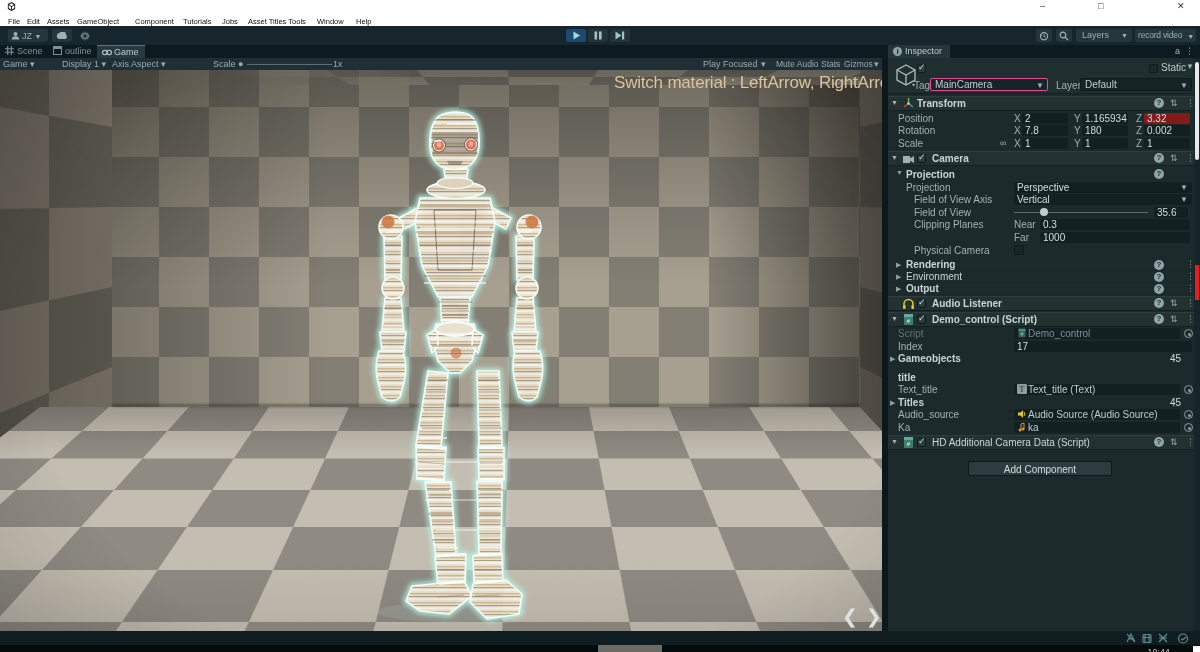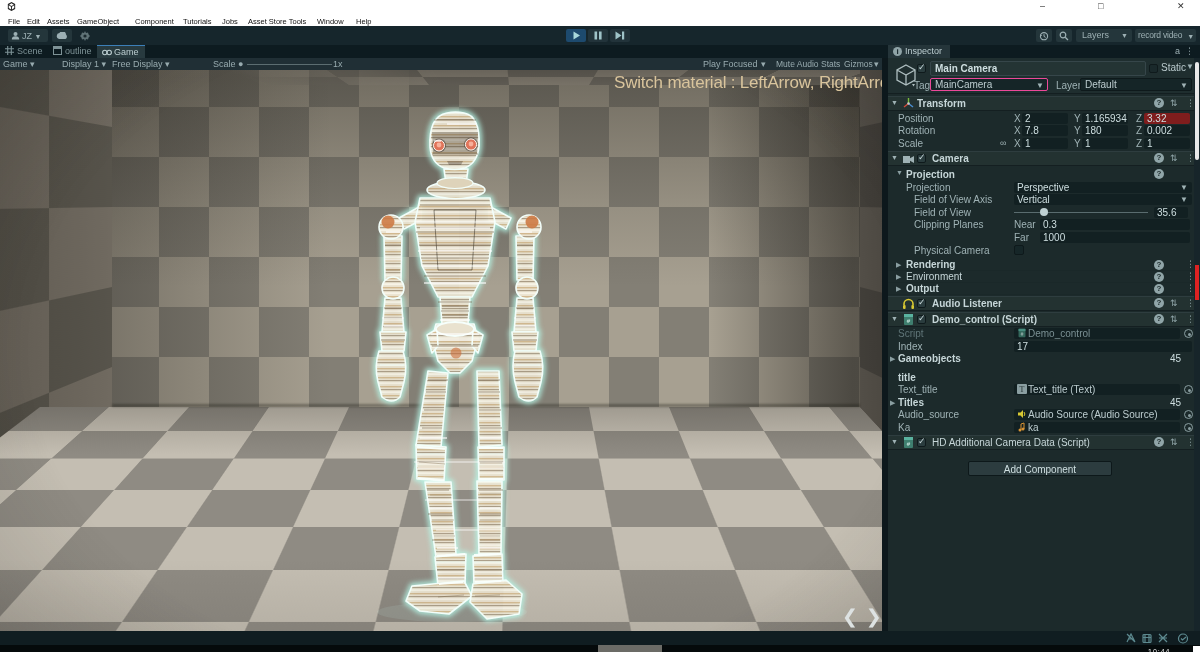--- a/index.html
+++ b/index.html
@@ -30,21 +30,21 @@
  <span class="winbtn" style="left:1177px">✕</span>
 </div>
 <div class="menubar">
     <span style="left:8px">File</span>
     <span style="left:27px">Edit</span>
     <span style="left:47px">Assets</span>
     <span style="left:77px">GameObject</span>
     <span style="left:135px">Component</span>
     <span style="left:183px">Tutorials</span>
     <span style="left:222px">Jobs</span>
-    <span style="left:248px">Asset Store Tools</span>
+    <span style="left:248px">Asset Titles Tools</span>
     <span style="left:317px">Window</span>
     <span style="left:356px">Help</span>
   </div>
 <div class="toolbar">
  <div class="tbtn" style="left:8px;width:40px;text-align:left"><svg width="9" height="9" viewBox="0 0 9 9" style="margin:2px 2px -1px 3px">
         <circle cx="4.5" cy="3" r="2" fill="#9db0b4"></circle>
         <path d="M0.8 8.5 a3.7 3.2 0 0 1 7.4 0 Z" fill="#9db0b4"></path>
       </svg>JZ <span style="font-size:7px">▼</span></div>
  <div class="tbtn" style="left:52px;width:20px"><svg width="12" height="8" viewBox="0 0 12 8" style="margin-top:3px">
         <path d="M3 7 a3 3 0 0 1 .4-5.9 A3.5 3.5 0 0 1 10 2.5 A2.8 2.8 0 0 1 9.5 7 Z" fill="#9db0b4"></path>
@@ -87,21 +87,21 @@
  <div class="tab active" style="left:97px;width:48px;border-top:1px solid #3c7fb8"><svg width="10" height="7" viewBox="0 0 10 7" style="margin:0 2px -1px 0">
         <circle cx="2.8" cy="3.5" r="2.2" stroke="#bccdd0" fill="none" stroke-width="1.1"></circle>
         <circle cx="7.2" cy="3.5" r="2.2" stroke="#bccdd0" fill="none" stroke-width="1.1"></circle>
       </svg>Game</div>
  <div class="tab active" style="left:888px;width:62px;background:#25353a"><span style="display:inline-block;width:9px;height:9px;border-radius:50%;background:#8fa3a7;color:#15242a;font-size:8px;text-align:center;line-height:9px;font-weight:bold;margin-right:3px">i</span>Inspector</div>
  <div class="tab" style="left:1170px;color:#9db0b4">a &nbsp;⋮</div>
 </div>
 <div class="gtoolbar">
  <span style="left:3px">Game ▾</span>
  <span style="left:62px">Display 1 ▾</span>
- <span style="left:112px">Free Display ▾</span>
+ <span style="left:112px">Axis Aspect ▾</span>
  <span style="left:213px">Scale ●</span>
  <span style="left:247px;width:85px;border-top:1px solid #5c6d71;top:6px"></span>
  <span style="left:333px">1x</span>
  <span style="left:703px">Play Focused</span>
     <span style="left:761px">▾</span>
  <span style="left:776px;font-size:8.5px">Mute Audio</span>
  <span style="left:821px;font-size:8.5px">Stats</span>
  <span style="left:844px;font-size:8.5px">Gizmos</span>
     <span style="left:874px">▾</span>
 </div>
@@ -245,21 +245,20 @@
     <div style="position:absolute;left:0;top:0;width:312px;height:36px;background:#1f2e2f;border-bottom:1px solid #141f21"></div>
 <svg style="position:absolute;left:6px;top:4px" width="24" height="26" viewBox="0 0 24 26">
 <g stroke="#aebec0" stroke-width="1.3" fill="none">
         <path d="M12 3 L21 8 V18 L12 23 L3 18 V8 Z M3 8 L12 13 L21 8 M12 13 V23"></path>
       </g>
 <path d="M18 22 l3 0 l-1.5 2.5 Z" fill="#aebec0"></path>
     </svg>
 <div style="position:absolute;left:29px;top:6px;width:9px;height:9px;background:#2a3c3e;border:1px solid #0f1a1c;border-radius:2px">
       <span style="position:absolute;left:0px;top:-3px;color:#c8d8da;font-size:9px">✓</span>
     </div>
-<div style="position:absolute;left:42px;top:3px;width:216px;height:15px;background:#243434;border:1px solid #36464a;border-radius:2px;color:#cfdfe1;font-weight:bold;font-size:10px;line-height:14px;padding-left:4px">Main Camera</div>
 <div style="position:absolute;left:261px;top:6px;width:9px;height:9px;background:#1a292b;border:1px solid #0f1a1c;border-radius:2px"></div>
 <div style="position:absolute;left:273px;top:4px;color:#bacacd;font-size:10px">Static</div>
 <div style="position:absolute;left:298px;top:4px;color:#9fb2b5;font-size:8px">▼</div>
 <div style="position:absolute;left:26px;top:22px;color:#9fb2b5;font-size:10px">Tag</div>
 <div style="position:absolute;left:42px;top:20px;width:118px;height:13px;background:#152527;border:1px solid #ec4899;border-radius:2px;color:#bccccf;font-size:10px;line-height:12px;padding-left:4px">MainCamera<span style="position:absolute;right:3px;top:1px;font-size:8px;color:#9fb2b5">▼</span></div>
 <div style="position:absolute;left:168px;top:22px;color:#9fb2b5;font-size:10px">Layer</div>
 <div style="position:absolute;left:192px;top:20px;width:112px;height:13px;background:#152527;border:1px solid #0e191b;border-radius:2px;color:#bccccf;font-size:10px;line-height:12px;padding-left:4px">Default<span style="position:absolute;right:3px;top:1px;font-size:8px;color:#9fb2b5">▼</span></div>
 <div style="position:absolute;left:0;top:38px;width:312px;height:15px;background:#24332f00;border-top:1px solid #2e3d3f;border-bottom:1px solid #141f21;background:#233231"></div>
 <div style="position:absolute;left:3px;top:41px;color:#9fb2b5;font-size:7px">▼</div>
 <div style="position:absolute;left:14px;top:39px;width:13px;height:13px;font-size:10px"><svg width="13" height="13" viewBox="0 0 13 13">

